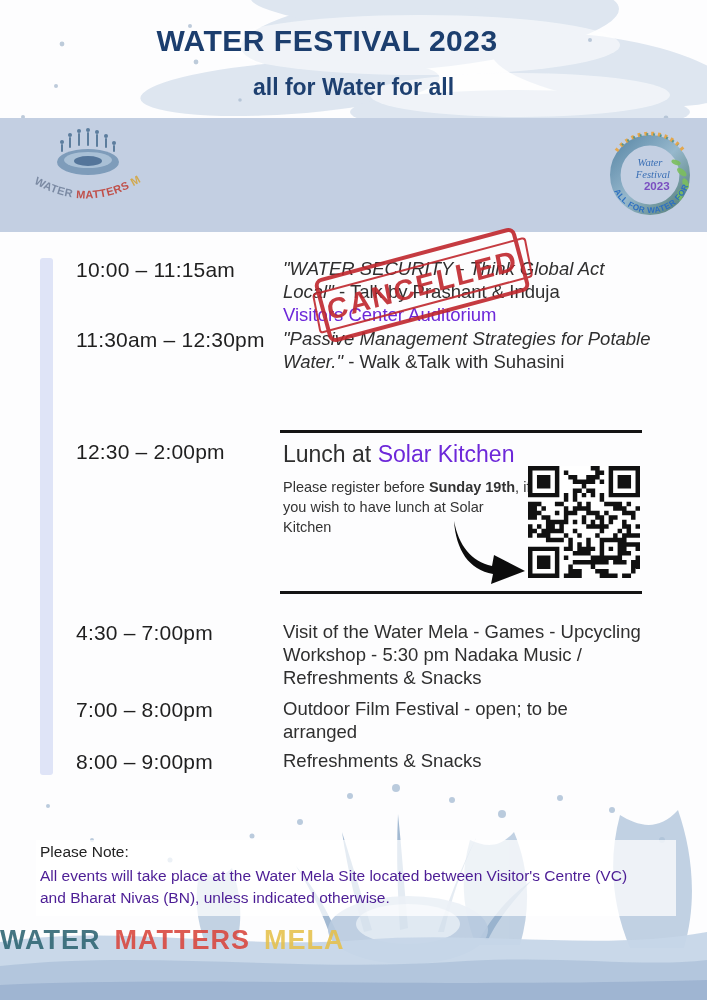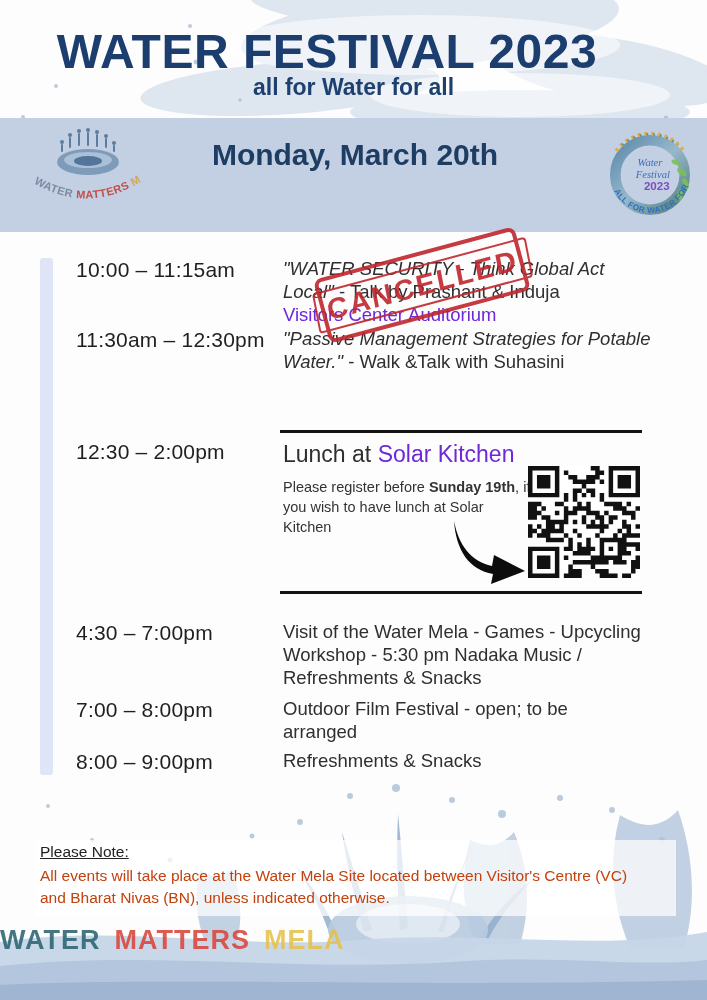--- a/index.html
+++ b/index.html
@@ -6,21 +6,21 @@
   body{
     width:707px;height:1000px;position:relative;overflow:hidden;
     background:#fdfdfe;font-family:"Liberation Sans",sans-serif;color:#2e2e2e;
   }
   svg{display:block;}
   .abs{position:absolute;}
 
   
   .poster-title{
     position:absolute;top:24px;left:0;width:654px;text-align:center;
-    font-size:48px;font-weight:bold;letter-spacing:.5px;color:#1c3e6e;z-index:3;
+    font-size:30px;font-weight:bold;letter-spacing:.5px;color:#1c3e6e;z-index:3;
   }
   .poster-subtitle{
     position:absolute;top:74px;left:0;width:707px;text-align:center;
     font-size:23px;font-weight:600;color:#1e4070;z-index:3;
   }
 
   
   .banner{
     position:absolute;top:118px;left:0;width:707px;height:114px;
     background:#c3cfe2;z-index:2;
@@ -72,22 +72,22 @@
     font-size:29px;font-weight:bold;letter-spacing:2px;color:#c0272d;
     font-family:"Liberation Sans",sans-serif;
     transform:skewX(-4deg);
   }
 
   
   .note-block{
     position:absolute;left:36px;top:840px;width:630px;z-index:3;
     background:rgba(255,255,255,.72);padding:3px 6px 6px 4px;
   }
-  .note-title{font-size:15.5px;color:#222;text-decoration:underline;display:inline-block;margin-bottom:4px;}
-  .note-body{font-size:15.5px;line-height:1.45;color:#c2410c;width:612px;}
+  .note-title{font-size:15.5px;color:#222;display:inline-block;margin-bottom:4px;}
+  .note-body{font-size:15.5px;line-height:1.45;color:#4c1d95;width:612px;}
   .wordmark{
     position:absolute;top:925px;left:0;width:707px;z-index:3;
     font-size:27px;font-weight:bold;letter-spacing:1px;opacity:.88;
   }
   .wm-water{color:#2d6472;margin-right:14px;}
   .wm-matters{color:#d9453c;margin-right:14px;}
   .wm-mela{color:#e6c14b;}
 </style>
 </head>
 <body>
@@ -145,21 +145,20 @@
       <path id="arcL" d="M14,58 Q70,92 126,56" fill="none"></path>
       <text font-size="11" font-weight="bold" letter-spacing="0.5" font-family="Liberation Sans, sans-serif">
         <textPath href="#arcL" startOffset="2">
           <tspan fill="#7b8aa3">WATER </tspan><tspan fill="#c0504a">MATTERS </tspan><tspan fill="#d2a94f">MELA</tspan>
         </textPath>
       </text>
     </svg>
   </div>
 
   <div class="banner-text">
-    <div>Monday, March 20th</div>
   </div>
 
   <div class="logo-right">
     <svg width="106" height="106" viewBox="0 0 110 110">
       <defs>
         <linearGradient id="ringGrad" x1="0" y1="0" x2="1" y2="1">
           <stop offset="0" stop-color="#4a7d9e"></stop>
             <stop offset="0.5" stop-color="#8fb4c9"></stop>
             <stop offset="1" stop-color="#3f6f64"></stop>
         </linearGradient>

